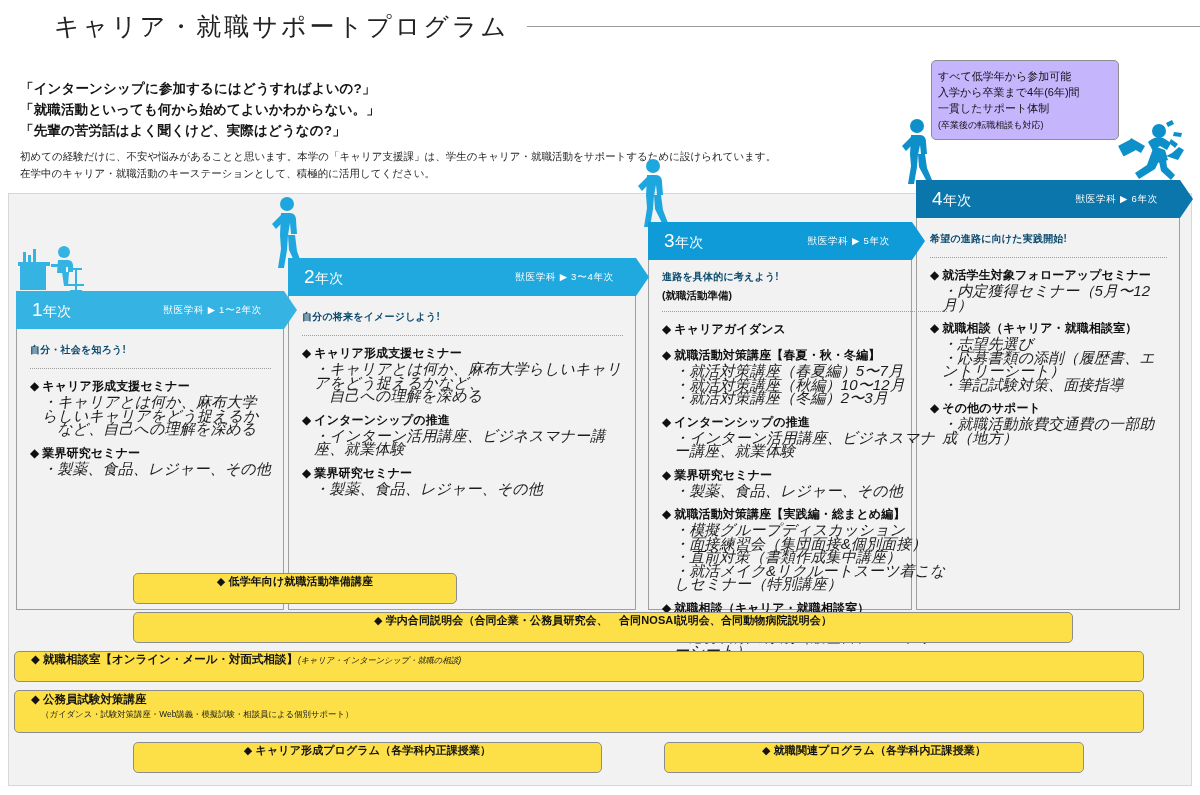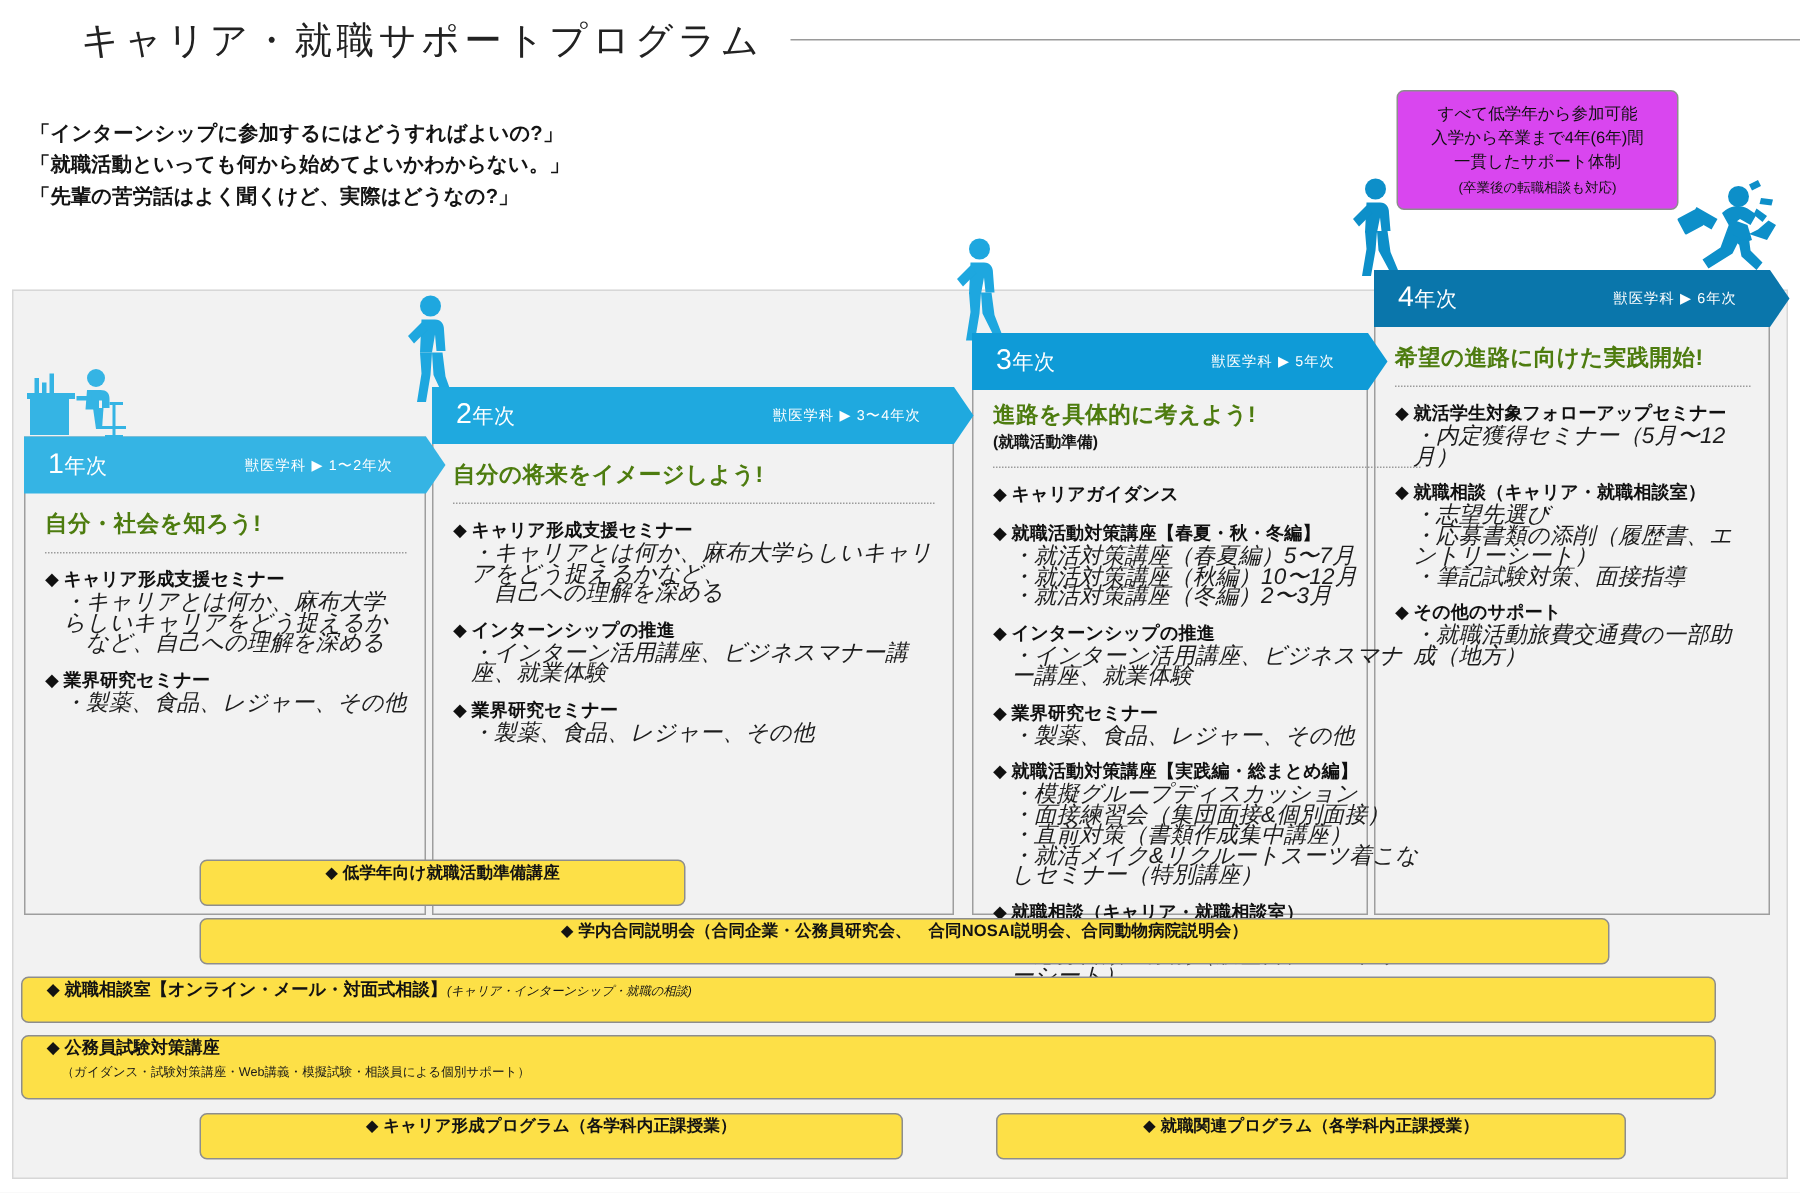--- a/index.html
+++ b/index.html
@@ -20,22 +20,22 @@
   }
   .title-rule{flex:1;height:1px;background:#9a9a9a;margin-left:18px;margin-right:0;}
 
   .lead{position:absolute;left:20px;top:78px;}
   .lead-line{font-size:13.5px;font-weight:bold;line-height:21px;letter-spacing:.01em;color:#141414;}
   .body-copy{position:absolute;left:20px;top:148px;width:760px;font-size:10.5px;line-height:17px;color:#222;}
 
   
   .callout{
     position:absolute;left:931px;top:60px;width:188px;
-    border:1px solid #8d8d8d;border-radius:5px;background:#d946ef;
-    padding:7px 6px 6px;text-align:center;box-sizing:border-box;
+    border:1px solid #8d8d8d;border-radius:5px;background:#c4b5fd;
+    padding:7px 6px 6px;text-align:left;box-sizing:border-box;
   }
   .callout .c1{font-size:11px;line-height:16px;color:#111;font-weight:500;}
   .callout .c2{font-size:9px;line-height:15px;color:#111;margin-top:2px;}
 
   
   .panel{
     position:absolute;left:8px;top:193px;width:1184px;height:593px;
     background:#f2f2f2;border:1px solid #d7d7d7;box-sizing:border-box;
   }
 
@@ -65,21 +65,21 @@
   .h3 .tip{border-left:13px solid #0f9bd7;}
   .h4{left:916px; top:180px; width:264px; background:#0a76ab;}
   .h4 .tip{border-left:13px solid #0a76ab;}
 
   .cbody{position:absolute;box-sizing:border-box;padding:10px 13px 0 14px;}
   .b1{left:16px;  top:329px; width:268px;}
   .b2{left:288px; top:296px; width:348px;}
   .b3{left:648px; top:256px; width:312px;}
   .b4{left:916px; top:218px; width:264px;}
 
-  .cap{font-size:15px;font-weight:bold;letter-spacing:.02em;color:#4d7c0f;line-height:21px;}
+  .cap{font-size:10px;font-weight:bold;letter-spacing:.02em;color:#0c4a6e;line-height:21px;}
   .cap-sub{font-size:10.5px;font-weight:bold;color:#151515;line-height:16px;}
   .dotted{border-top:1px dotted #9b9b9b;margin:8px 0 9px;}
 
   .item{margin-bottom:9px;}
   .item-h{font-size:12px;font-weight:bold;color:#101010;letter-spacing:.01em;line-height:17px;}
   .item-h .dia{margin-right:3px;}
   .sub{font-size:15px;color:#1c1c1c;line-height:13.5px;margin-left:12px;letter-spacing:.01em;font-style:italic;}
 
   
   .fig{position:absolute;}
@@ -113,20 +113,21 @@
   <div class="title-row">
     <div class="page-title">キャリア・就職サポートプログラム</div>
     <div class="title-rule"></div>
   </div>
 
   <div class="lead">
     <div class="lead-line">「インターンシップに参加するにはどうすればよいの?」</div>
     <div class="lead-line">「就職活動といっても何から始めてよいかわからない。」</div>
     <div class="lead-line">「先輩の苦労話はよく聞くけど、実際はどうなの?」</div>
   </div>
+  <div class="body-copy">初めての経験だけに、不安や悩みがあることと思います。本学の「キャリア支援課」は、学生のキャリア・就職活動をサポートするために設けられています。在学中のキャリア・就職活動のキーステーションとして、積極的に活用してください。</div>
 
   <div class="callout">
     <div class="c1">すべて低学年から参加可能</div>
     <div class="c1">入学から卒業まで4年(6年)間</div>
     <div class="c1">一貫したサポート体制</div>
     <div class="c2">(卒業後の転職相談も対応)</div>
   </div>
 
   <div class="panel"></div>
 

